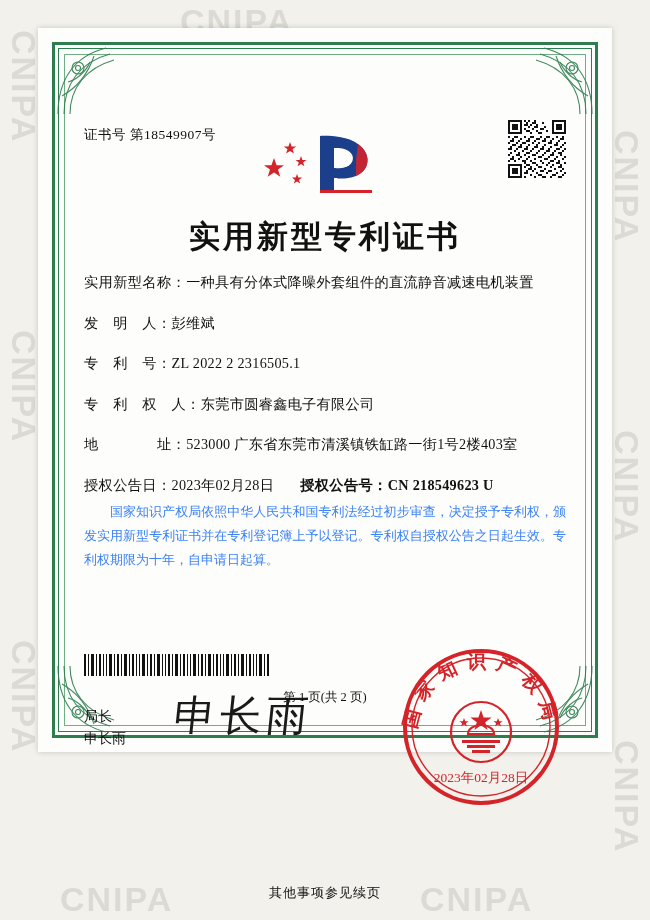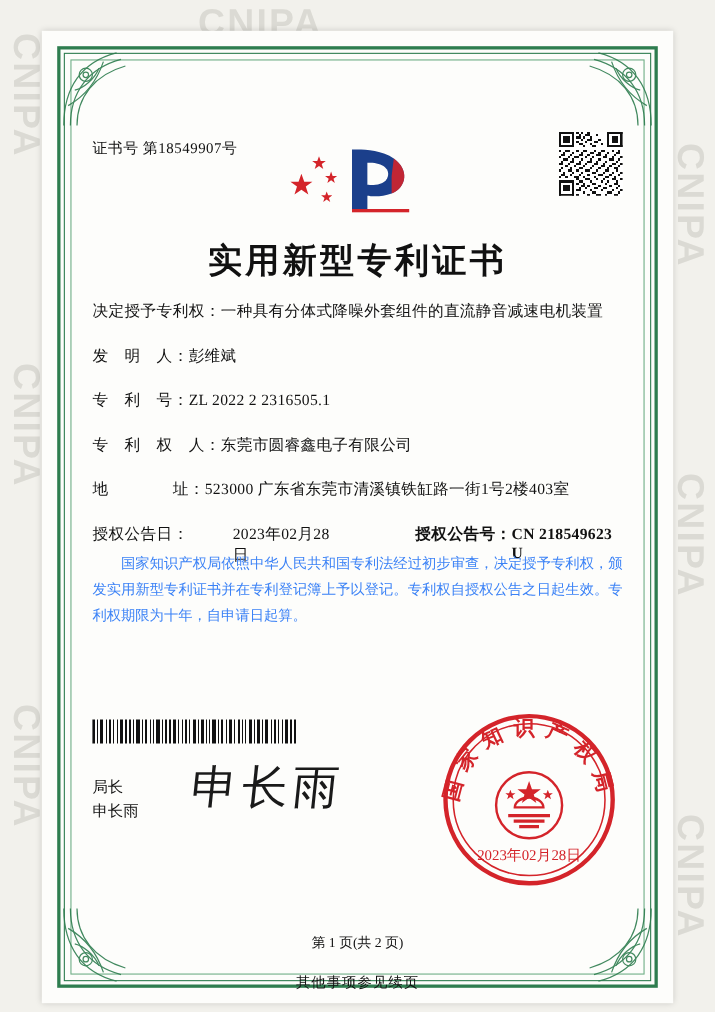--- a/index.html
+++ b/index.html
@@ -38,21 +38,21 @@
   .wm-h {
     font-size: 34px;
   }
 
   
   .sheet {
     position: absolute;
     left: 38px;
     top: 28px;
     width: 574px;
-    height: 884px;
+    height: 724px;
     background: #fdfdfb;
     box-shadow: 0 0 6px rgba(0,0,0,.18);
     z-index: 1;
   }
 
   
   .frame-outer {
     position: absolute;
     left: 14px;
     top: 14px;
@@ -153,21 +153,21 @@
   }
   .lbl {
     flex: 0 0 auto;
     white-space: pre;
     letter-spacing: .4px;
   }
   .val {
     flex: 0 1 auto;
     letter-spacing: .3px;
   }
-  .row-split { display: flex; align-items: baseline; gap: 40px; }
+  .row-split { display: flex; align-items: baseline; }
   .seg2 { margin-left: 26px; display: flex; align-items: baseline; font-weight: bold; }
 
   .paragraphs {
     position: absolute;
     left: 6px;
     right: 6px;
     top: 432px;
     font-size: 13px;
     line-height: 1.85;
     color: #3b82f6;
@@ -505,21 +505,21 @@
         <path d="M74 22 L74 42 C74 42 88 44 92 36 C96 27 86 21 74 22 Z" fill="#fdfdfb"></path>
         <path d="M98 18 C112 28 110 44 96 50 L96 34 Z" fill="#d4242a" opacity="0.9"></path>
         <rect x="60" y="64" width="52" height="3" fill="#d4242a"></rect>
       </svg>
     </div>
 
     <div class="doc-title">实用新型专利证书</div>
 
     <div class="fields">
       <div class="row">
-        <span class="lbl">决定授予专利权：</span>
+        <span class="lbl">实用新型名称：</span>
         <span class="val">一种具有分体式降噪外套组件的直流静音减速电机装置</span>
       </div>
       <div class="row">
         <span class="lbl">发　明　人：</span>
         <span class="val">彭维斌</span>
       </div>
       <div class="row">
         <span class="lbl">专　利　号：</span>
         <span class="val">ZL 2022 2 2316505.1</span>
       </div>

